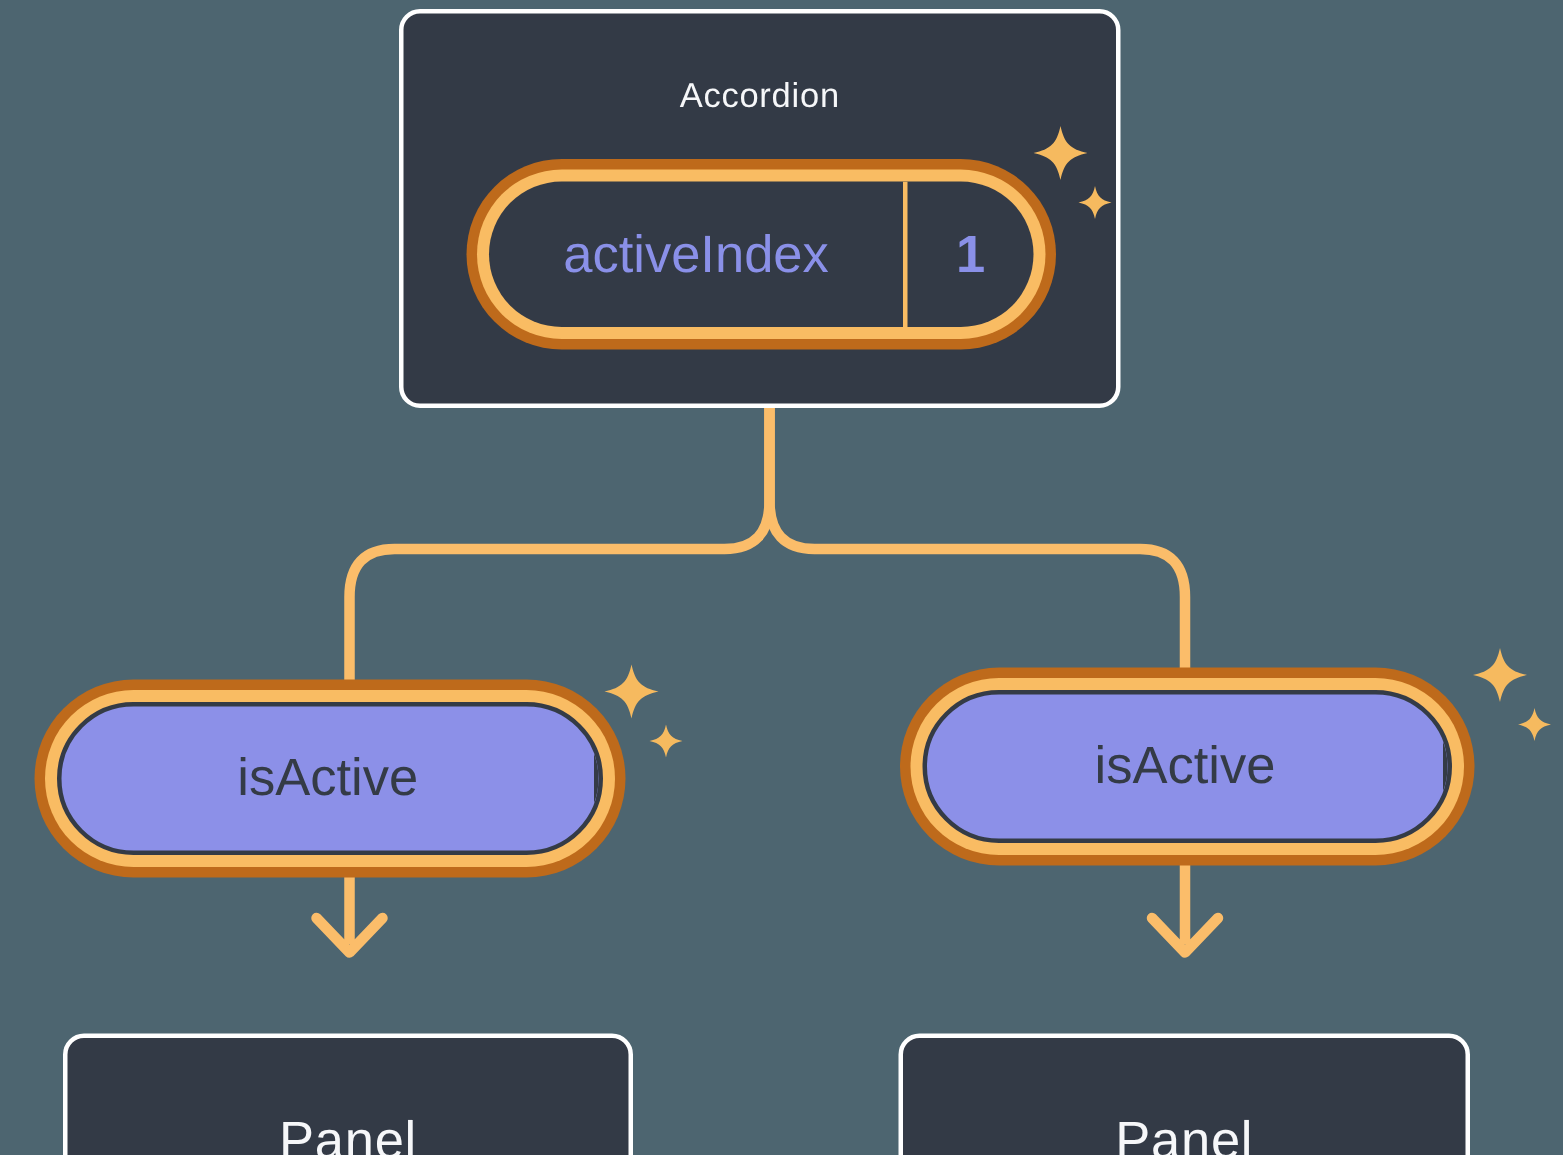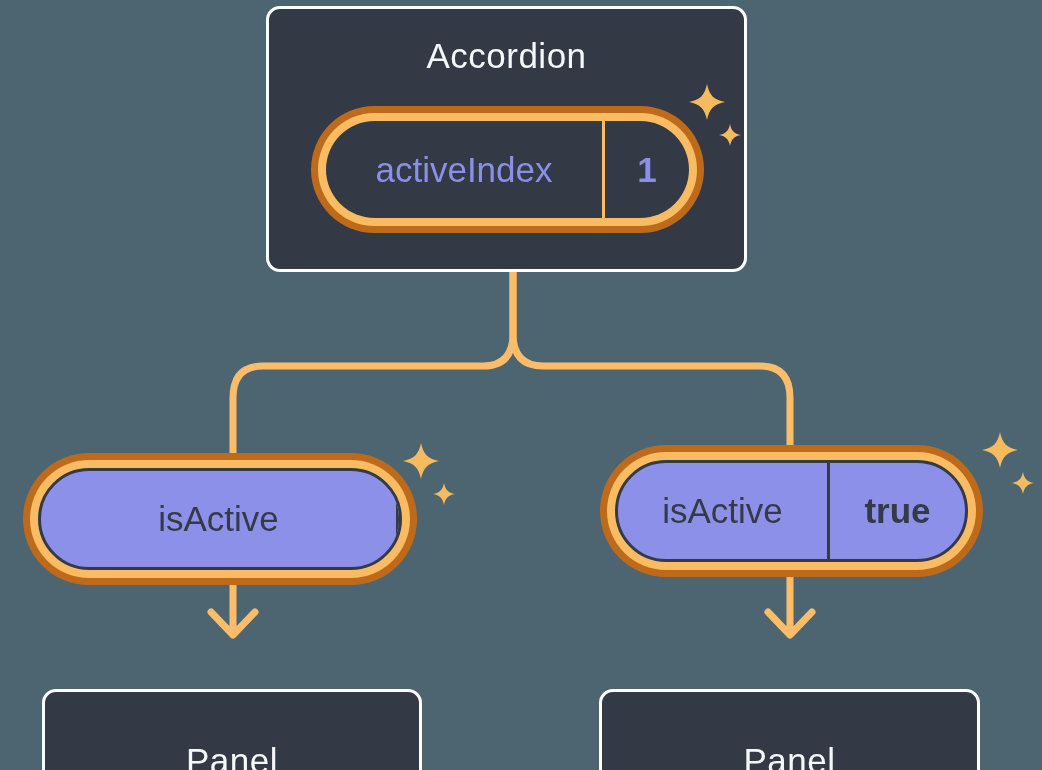--- a/index.html
+++ b/index.html
@@ -25,22 +25,22 @@
   .connectors path{fill:none;stroke:var(--connector);stroke-width:7;stroke-linecap:round;stroke-linejoin:round;}
 
   .card{
     position:absolute;z-index:1;box-sizing:border-box;
     background:var(--card-fill);
     border:3px solid var(--card-border);
     border-radius:14px;
   }
   .accordion-card{left:266px;top:6px;width:481px;height:266px;}
   .card-title{
-    margin-top:27px;text-align:center;
-    color:var(--text-light);font-size:35px;font-weight:500;letter-spacing:.5px;
+    margin-top:41px;text-align:center;
+    color:var(--text-light);font-size:23px;font-weight:500;letter-spacing:.5px;
   }
 
   .pill{position:absolute;z-index:1;box-sizing:border-box;border-radius:999px;background:var(--ring-outer);padding:7px;}
   .pill-mid{height:100%;box-sizing:border-box;border-radius:999px;background:var(--ring-inner);padding:8px;}
   .pill-body{height:100%;box-sizing:border-box;border-radius:999px;display:flex;align-items:stretch;overflow:hidden;}
 
   .state-pill{left:42px;top:97px;width:393px;height:127px;position:absolute;}
   .state-pill .pill-body{background:var(--card-fill);}
   .state-pill .cell{color:var(--purple-text);}
   .state-pill .pill-divider{width:3px;background:var(--ring-inner);}
@@ -114,21 +114,20 @@
         <div class="pill-divider"></div>
       </div>
     </div>
   </div>
 
   <div class="pill prop-pill prop-pill-right">
     <div class="pill-mid">
       <div class="pill-body">
         <div class="cell label">isActive</div>
         <div class="pill-divider"></div>
-        <div class="cell value">true</div>
       </div>
     </div>
   </div>
 
   <div class="card panel-card panel-left">
     <span>Panel</span>
   </div>
   <div class="card panel-card panel-right">
     <span>Panel</span>
   </div>

